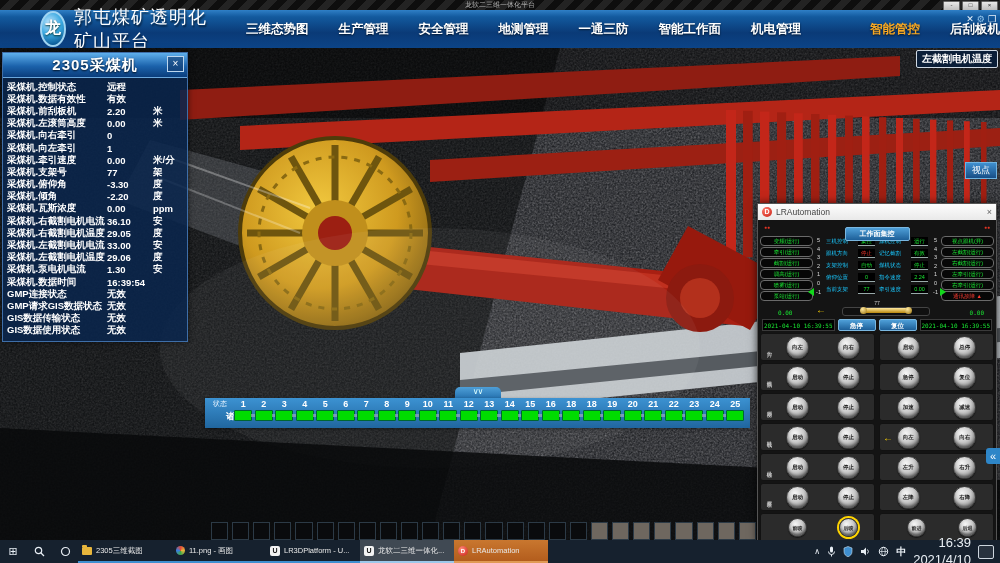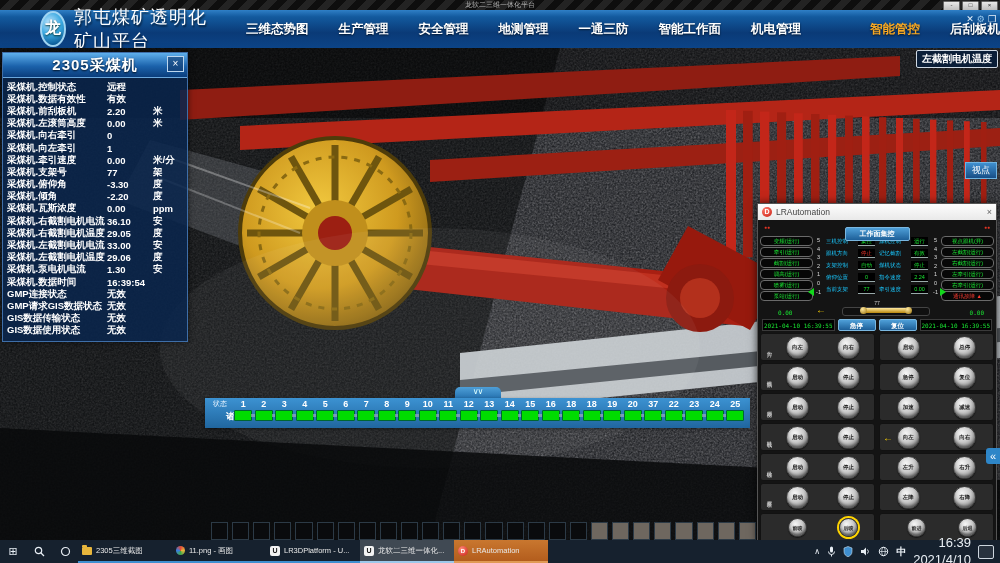--- a/index.html
+++ b/index.html
@@ -475,21 +475,21 @@
         </div>
         <div class="numcell">
           <span class="n">19</span>
           <span class="sq"></span>
         </div>
         <div class="numcell">
           <span class="n">20</span>
           <span class="sq"></span>
         </div>
         <div class="numcell">
-          <span class="n">37</span>
+          <span class="n">21</span>
           <span class="sq"></span>
         </div>
         <div class="numcell">
           <span class="n">22</span>
           <span class="sq"></span>
         </div>
         <div class="numcell">
           <span class="n">23</span>
           <span class="sq"></span>
         </div>

